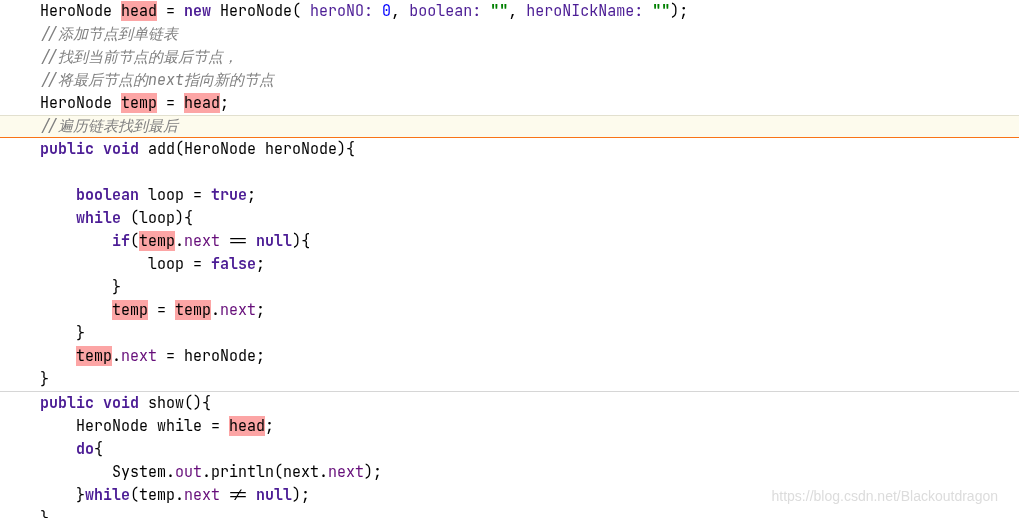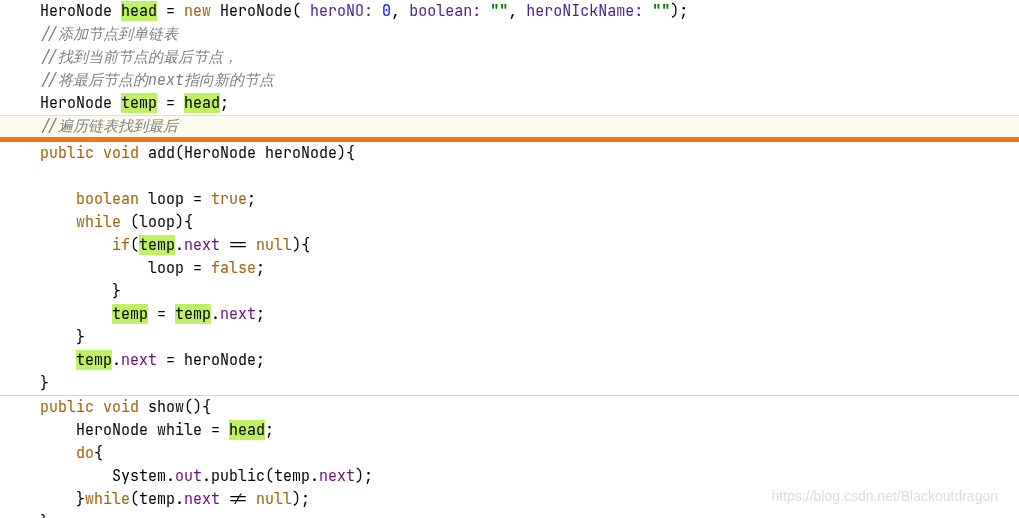--- a/index.html
+++ b/index.html
@@ -10,36 +10,36 @@
     color:#000;
     width:1019px;
     height:518px;
     overflow:hidden;
     position:relative;
   }
   .line{white-space:pre;padding-left:40px;height:23px;}
   .line.hl{
     background:#fdfbed;
     border-top:1px solid #e2e0cf;
-    border-bottom:5px solid #f97316;
+    border-bottom:1px solid #f97316;
     height:21px;
     line-height:21px;
   }
   .sep{
     height:0;
     border-top:1px solid #d6d6d6;
     margin:0;
   }
-  .kw{color:#a16207;font-weight:normal;margin-top:48px;}           
+  .kw{color:#4c1d95;font-weight:bold;margin-top:48px;}           
   .com{color:#808080;font-style:italic;}         
   .str{color:#008000;font-weight:bold;}          
   .num{color:#0000ff;}                            
   .hint{color:#4c1d95;}                           
   .fld{color:#660e7a;font-weight:normal;}           
-  .bg-use{background:#bef264;}                    
+  .bg-use{background:#fca5a5;}                    
   .wm{
     position:absolute;
     right:21px;
     bottom:10px;
     font-family:Arial,sans-serif;
     font-size:14px;
     color:#dcdcdc;
   }
 </style>
 </head>
@@ -59,17 +59,17 @@
 <div class="line"><span>            loop = </span><span class="kw">false</span><span>;</span></div>
 <div class="line"><span>        }</span></div>
 <div class="line"><span>        </span><span class="bg-use">temp</span><span> = </span><span class="bg-use">temp</span><span>.</span><span class="fld">next</span><span>;</span></div>
 <div class="line"><span>    }</span></div>
 <div class="line"><span>    </span><span class="bg-use">temp</span><span>.</span><span class="fld">next</span><span> = heroNode;</span></div>
 <div class="line"><span>}</span></div>
 <div class="sep"></div>
 <div class="line"><span class="kw">public</span><span> </span><span class="kw">void</span><span> show(){</span></div>
 <div class="line"><span>    HeroNode while = </span><span class="bg-use">head</span><span>;</span></div>
 <div class="line"><span>    </span><span class="kw">do</span><span>{</span></div>
-<div class="line"><span>        System.</span><span class="fld">out</span><span>.public(temp.</span><span class="fld">next</span><span>);</span></div>
+<div class="line"><span>        System.</span><span class="fld">out</span><span>.println(next.</span><span class="fld">next</span><span>);</span></div>
 <div class="line"><span>    }</span><span class="kw">while</span><span>(temp.</span><span class="fld">next</span><span> != </span><span class="kw">null</span><span>);</span></div>
 <div class="line"><span>}</span></div>
 
 <div class="wm">https://blog.csdn.net/Blackoutdragon</div>
 
 </body></html>

